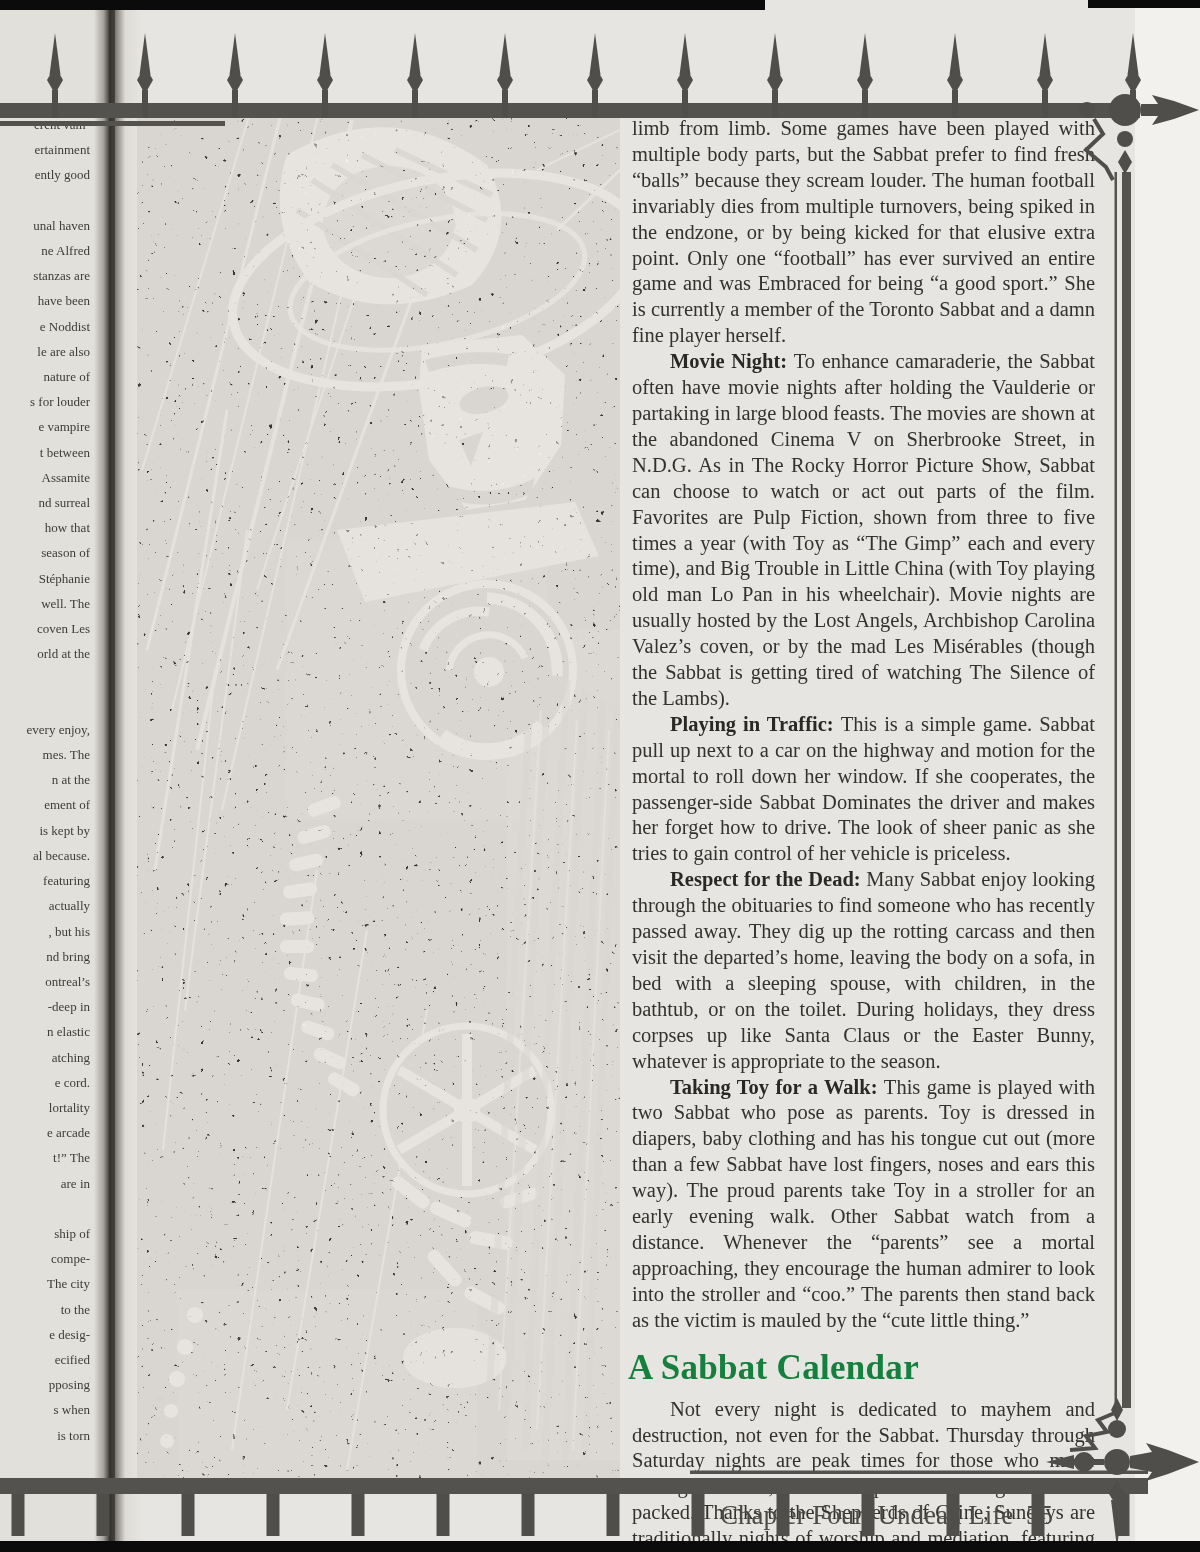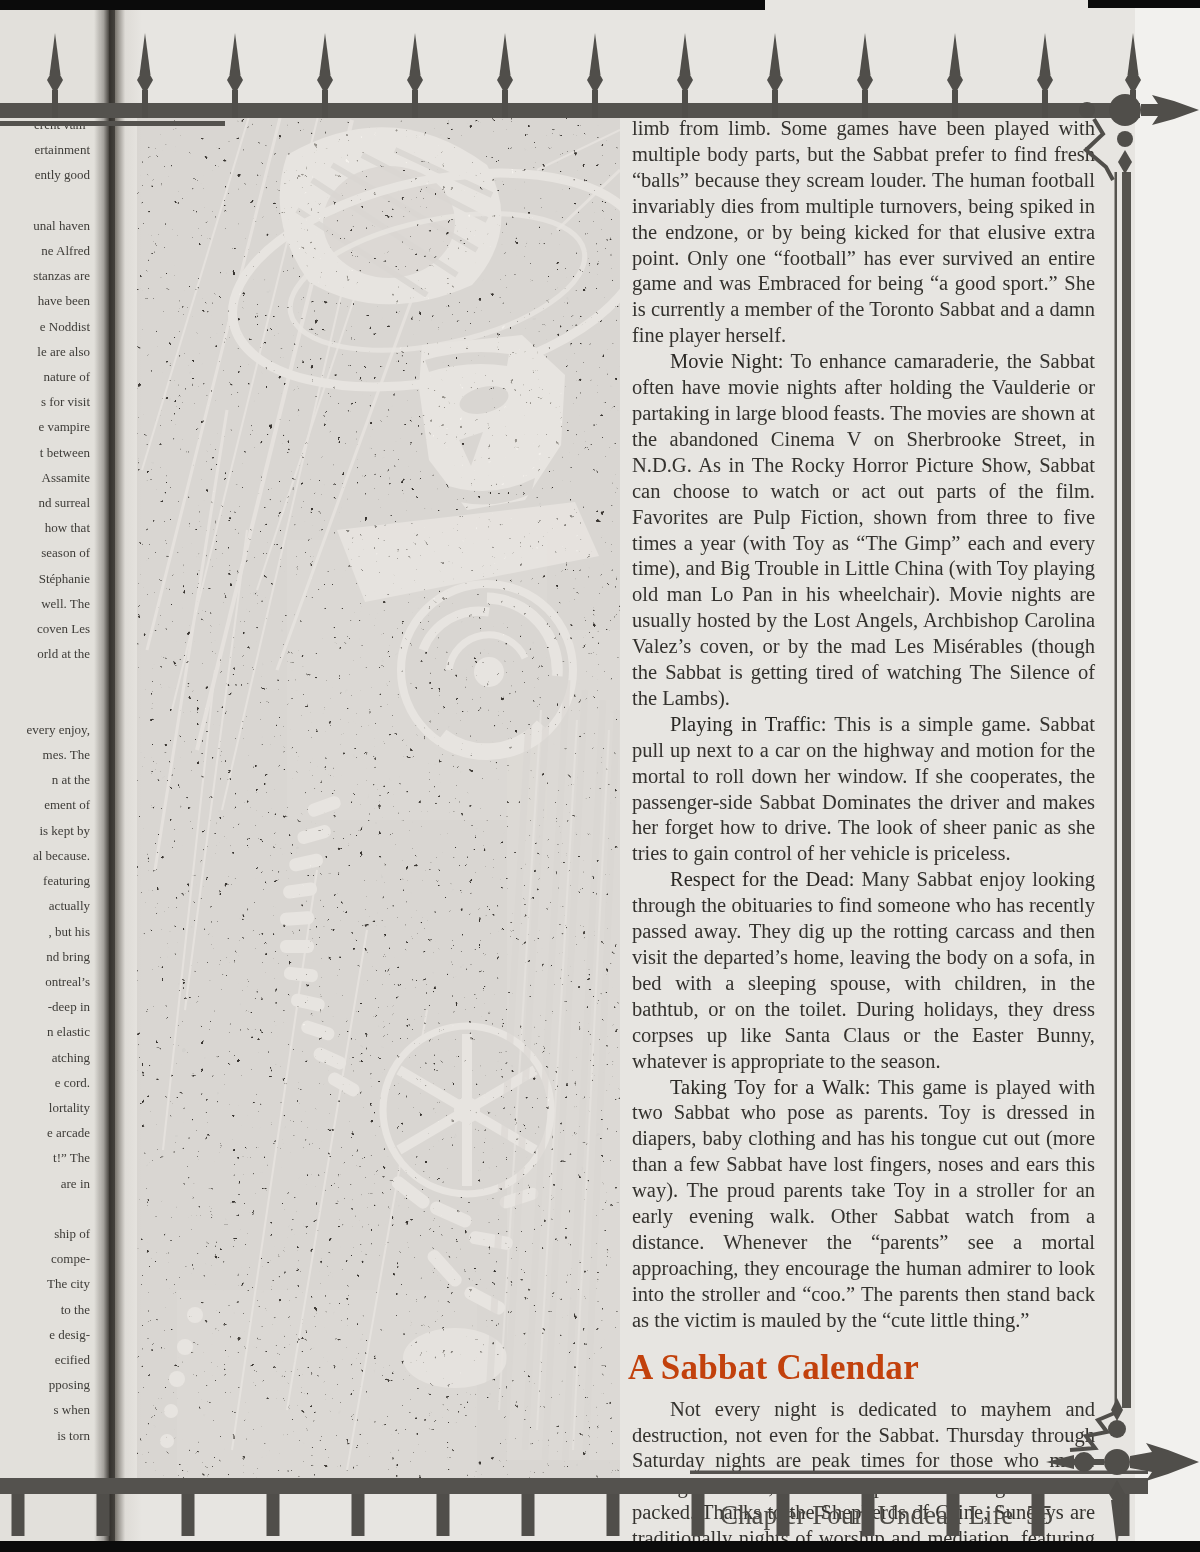--- a/index.html
+++ b/index.html
@@ -27,23 +27,23 @@
   .strip.bottom{left:0;top:1541px;width:1200px;height:11px;}
   
   .illustration{position:absolute;left:137px;top:110px;width:483px;height:1372px;z-index:2;}
   
   .decor{position:absolute;left:0;top:0;width:1200px;height:1552px;z-index:5;pointer-events:none;}
   
   .main-col{position:absolute;left:632px;top:116px;width:463px;z-index:4;}
   .body-para{margin:0;text-indent:38px;text-align:justify;
     font-size:20.5px;line-height:25.9px;color:#34322e;}
   .body-para.no-indent{text-indent:0;}
-  .seg-bold{font-weight:normal;color:#2a2824;}
+  .seg-bold{font-weight:bold;color:#2a2824;}
   .seg-italic{}
-  .section-heading{margin:14px 0 9px -4px;font-size:35px;font-weight:bold;color:#c2410c;
+  .section-heading{margin:14px 0 9px -4px;font-size:35px;font-weight:bold;color:#15803d;
     letter-spacing:.3px;font-family:"Liberation Serif", serif;}
   
   .footer-chapter{position:absolute;left:720px;top:1500px;font-size:27px;color:#4c4a45;z-index:4;white-space:nowrap;}
   .footer-page{position:absolute;left:1026px;top:1500px;font-size:27px;color:#4c4a45;z-index:4;}
 </style>
 </head>
 <body>
 
 <div class="prev-page"></div>
 <div class="frag-col" id="frag-col">
@@ -51,21 +51,21 @@
     <div class="frag-line">ertainment</div>
     <div class="frag-line">ently good</div>
     <div class="frag-line">&nbsp;</div>
     <div class="frag-line">unal haven</div>
     <div class="frag-line">ne Alfred</div>
     <div class="frag-line">stanzas are</div>
     <div class="frag-line">have been</div>
     <div class="frag-line">e Noddist</div>
     <div class="frag-line">le are also</div>
     <div class="frag-line">nature of</div>
-    <div class="frag-line">s for visit</div>
+    <div class="frag-line">s for louder</div>
     <div class="frag-line">e vampire</div>
     <div class="frag-line">t between</div>
     <div class="frag-line">Assamite</div>
     <div class="frag-line">nd surreal</div>
     <div class="frag-line">how that</div>
     <div class="frag-line">season of</div>
     <div class="frag-line">Stéphanie</div>
     <div class="frag-line">well. The</div>
     <div class="frag-line">coven Les</div>
     <div class="frag-line">orld at the</div>

